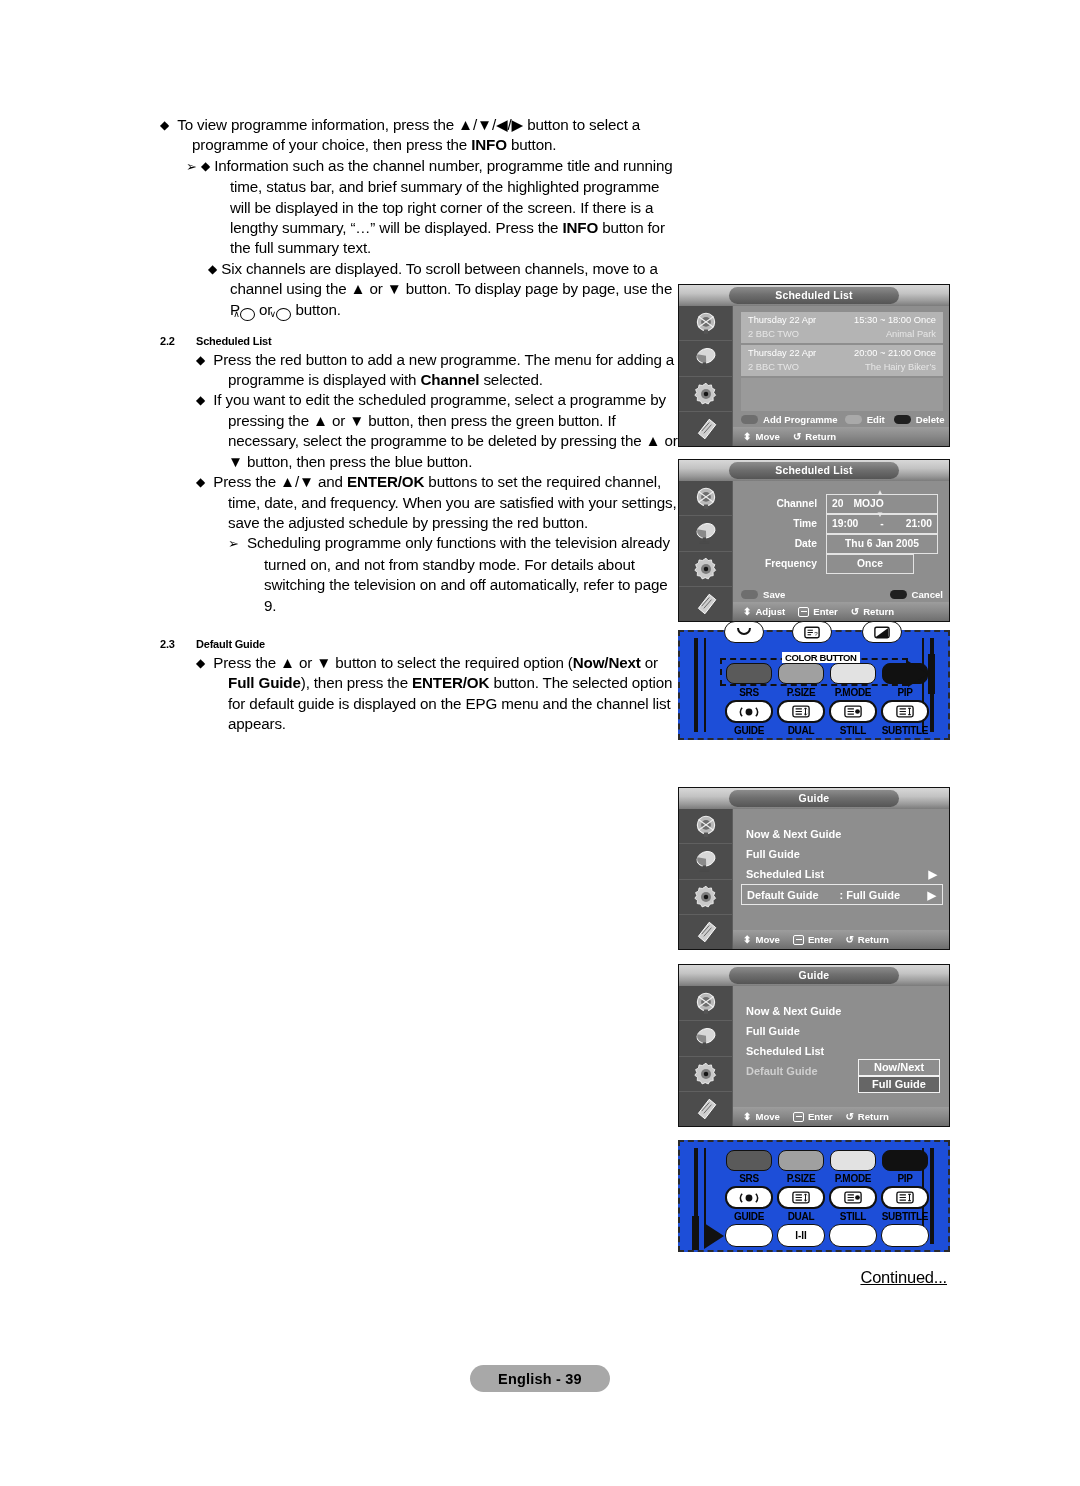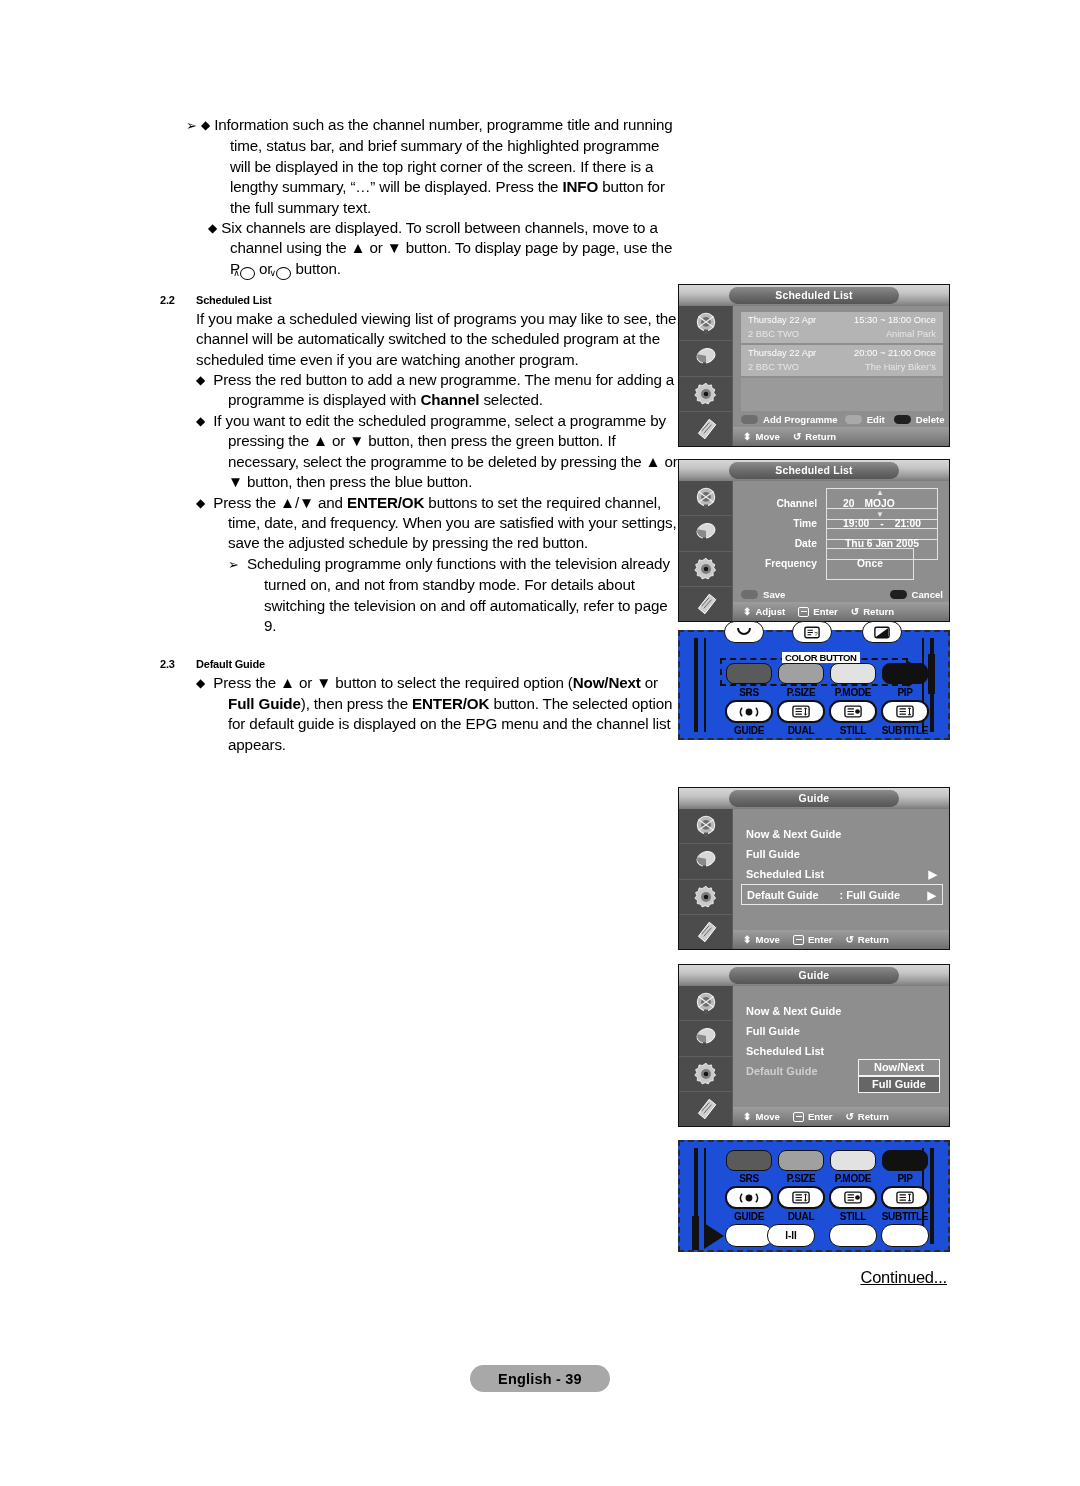--- a/index.html
+++ b/index.html
@@ -146,24 +146,24 @@
 
   
   .form-wrap{ padding-top:9px; }
   .frow{ display:flex; align-items:center; margin-bottom:3px; height:17px; }
   .flab{
     width:85px; text-align:right; padding-right:9px;
     font-size:10.3px; font-weight:bold; color:#fff;
   }
   .fval{
     border:1.4px solid #e3e3e3;
-    height:32px; line-height:13px;
+    height:20px; line-height:13px;
     color:#fff; font-size:10.3px; font-weight:bold;
     display:flex; align-items:center;
-    padding:0 16px;
+    padding:0 5px;
     background:transparent;
   }
   .fval.ch{ width:112px; justify-content:flex-start; gap:10px; }
   .fval.tm{ width:112px; justify-content:space-between; }
   .fval.dt{ width:112px; justify-content:center; }
   .fval.fq{ width:88px; justify-content:center; }
   .spin{
     position:absolute;
     font-size:8px; color:#e8e8e8; line-height:6px;
   }
@@ -274,34 +274,36 @@
     display:flex; align-items:center; justify-content:center;
     font-size:14.5px; font-weight:bold;
     letter-spacing:0.2px;
   }
 </style>
 </head>
 <body>
 
 <div class="text-col">
 
+  <p class="para lvl1">
+    <span class="bullet">◆</span>&nbsp;&nbsp;<span>To view programme information, press the ▲/▼/◀/▶ button to select a programme of your choice, then press the </span><span class="b">INFO</span><span> button.</span>
+  </p>
 
   <p class="para lvl2" style="margin-top:0;">
     <span class="arrowb">➢</span>&nbsp;<span class="bullet">◆</span>&nbsp;<span>Information such as the channel number, programme title and running time, status bar, and brief summary of the highlighted programme will be displayed in the top right corner of the screen. If there is a lengthy summary, “…” will be displayed. Press the </span><span class="b">INFO</span><span> button for the full summary text.</span>
   </p>
 
   <p class="para lvl2b">
     <span class="bullet">◆</span>&nbsp;<span>Six channels are displayed. To scroll between channels, move to a channel using the ▲ or ▼ button. To display page by page, use the P</span><span style="display:inline-block;width:15px;height:13px;border:1.2px solid #000;border-radius:50%;font-size:9px;line-height:11px;text-align:center;vertical-align:-2px;">∧</span> or <span style="display:inline-block;width:15px;height:13px;border:1.2px solid #000;border-radius:50%;font-size:9px;line-height:11px;text-align:center;vertical-align:-2px;">∨</span><span> button.</span>
   </p>
 
   <h3 class="sec">
     <span class="num">2.2</span><span>Scheduled List</span>
   </h3>
   <div class="body-ind">
-    <p class="para">If you make a scheduled viewing list of programs you may like to see, the channel will be automatically switched to the scheduled program at the scheduled time even if you are watching another program.</p>
 
     <p class="para lvl1">
       <span class="bullet">◆</span>&nbsp;&nbsp;<span>Press the red button to add a new programme. The menu for adding a programme is displayed with </span><span class="b">Channel</span><span> selected.</span>
     </p>
 
     <p class="para lvl1">
       <span class="bullet">◆</span>&nbsp;&nbsp;<span>If you want to edit the scheduled programme, select a programme by pressing the ▲ or ▼ button, then press the green button. If necessary, select the programme to be deleted by pressing the ▲ or ▼ button, then press the blue button.</span>
     </p>
 
     <p class="para lvl1">
@@ -785,21 +787,21 @@
         <path d="M15 3.5v7M13.6 3.5h2.8M13.6 10.5h2.8" stroke="#111" stroke-width="1.2"></path>
       </svg>
   </div>
 
   <div class="rlbl" style="left:41px; top:69px;">GUIDE</div>
   <div class="rlbl" style="left:93px; top:69px;">DUAL</div>
   <div class="rlbl" style="left:145px; top:69px;">STILL</div>
   <div class="rlbl" style="left:197px; top:69px;">SUBTITLE</div>
 
   <div class="rcap plain" style="left:45px; top:82px;"></div>
-  <div class="rcap plain" style="left:87px; top:82px;">
+  <div class="rcap plain" style="left:97px; top:82px;">
     <span style="font-size:10px;font-weight:bold;">I-II</span>
   </div>
   <div class="rcap plain" style="left:149px; top:82px;"></div>
   <div class="rcap plain" style="left:201px; top:82px;"></div>
 
   <div class="bigarrow" style="left:24px; top:81px;"></div>
   <div class="bararrow" style="left:12px; top:74px; height:34px;"></div>
 </div>
 
 <div class="continued">Continued...</div>

